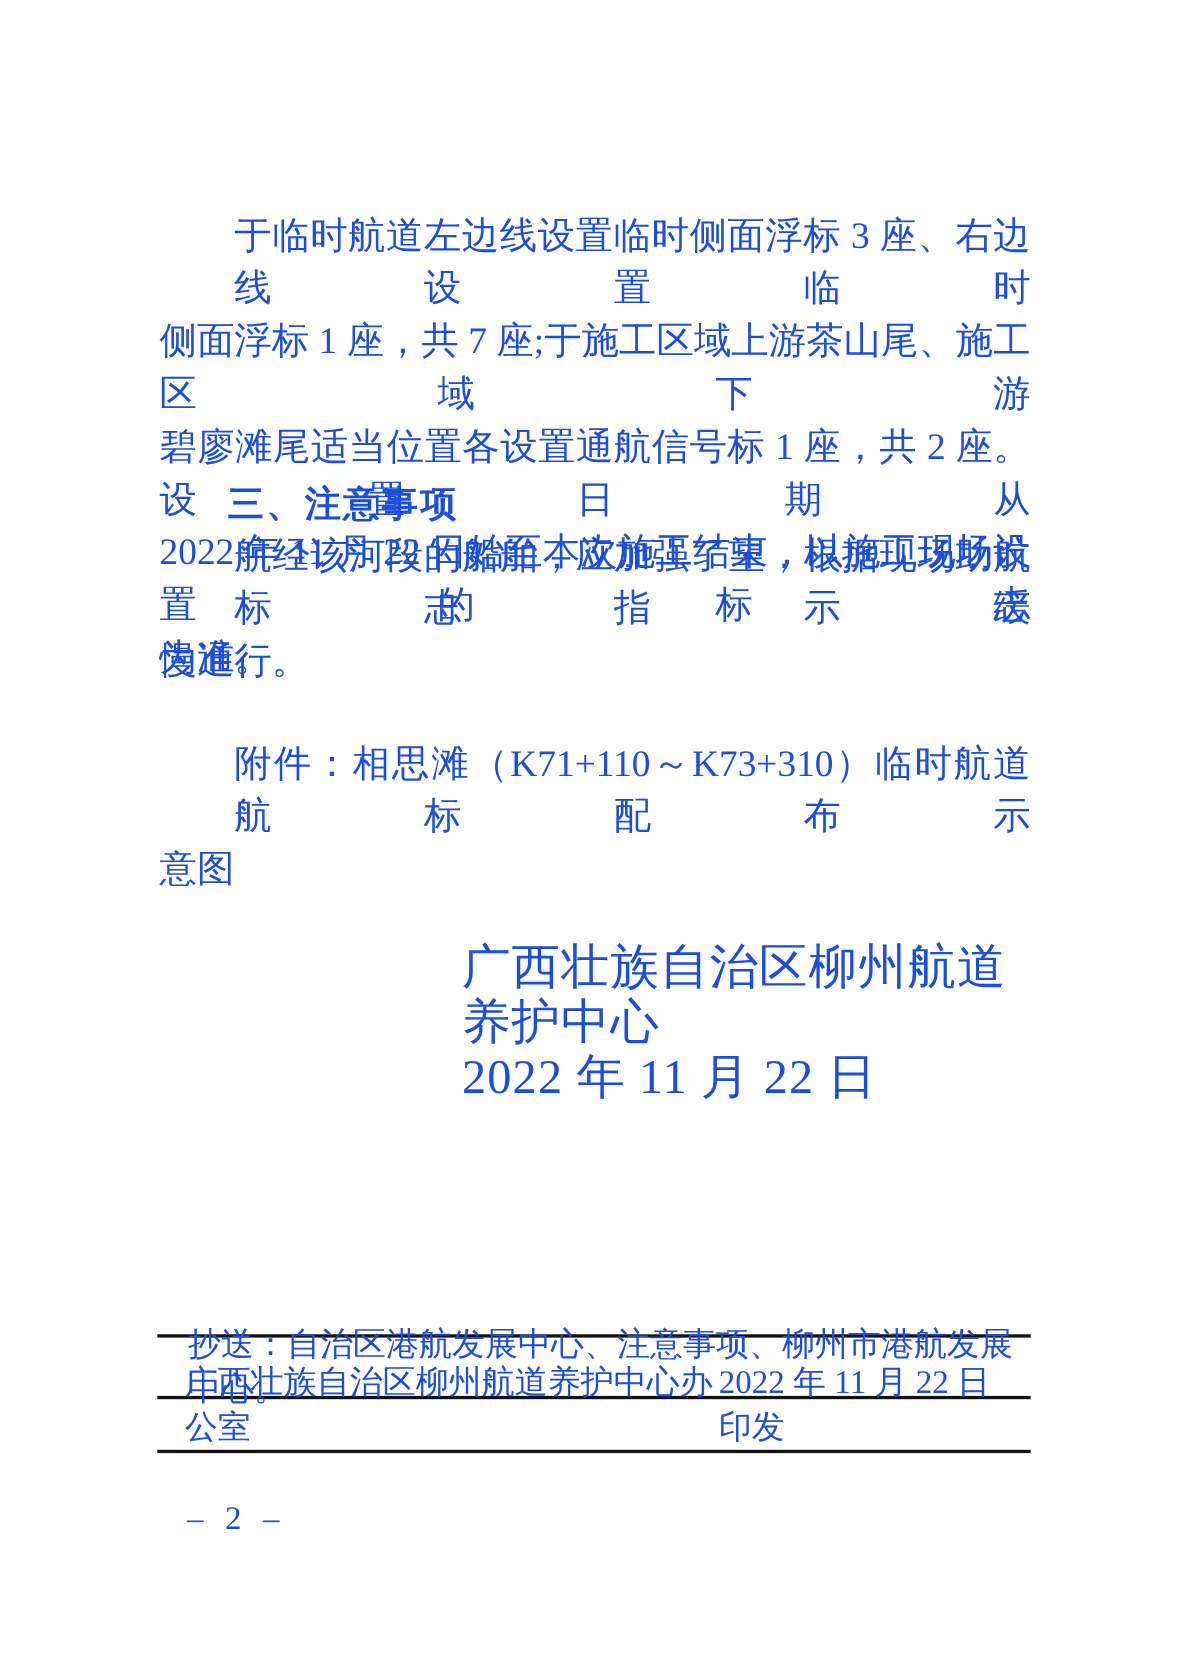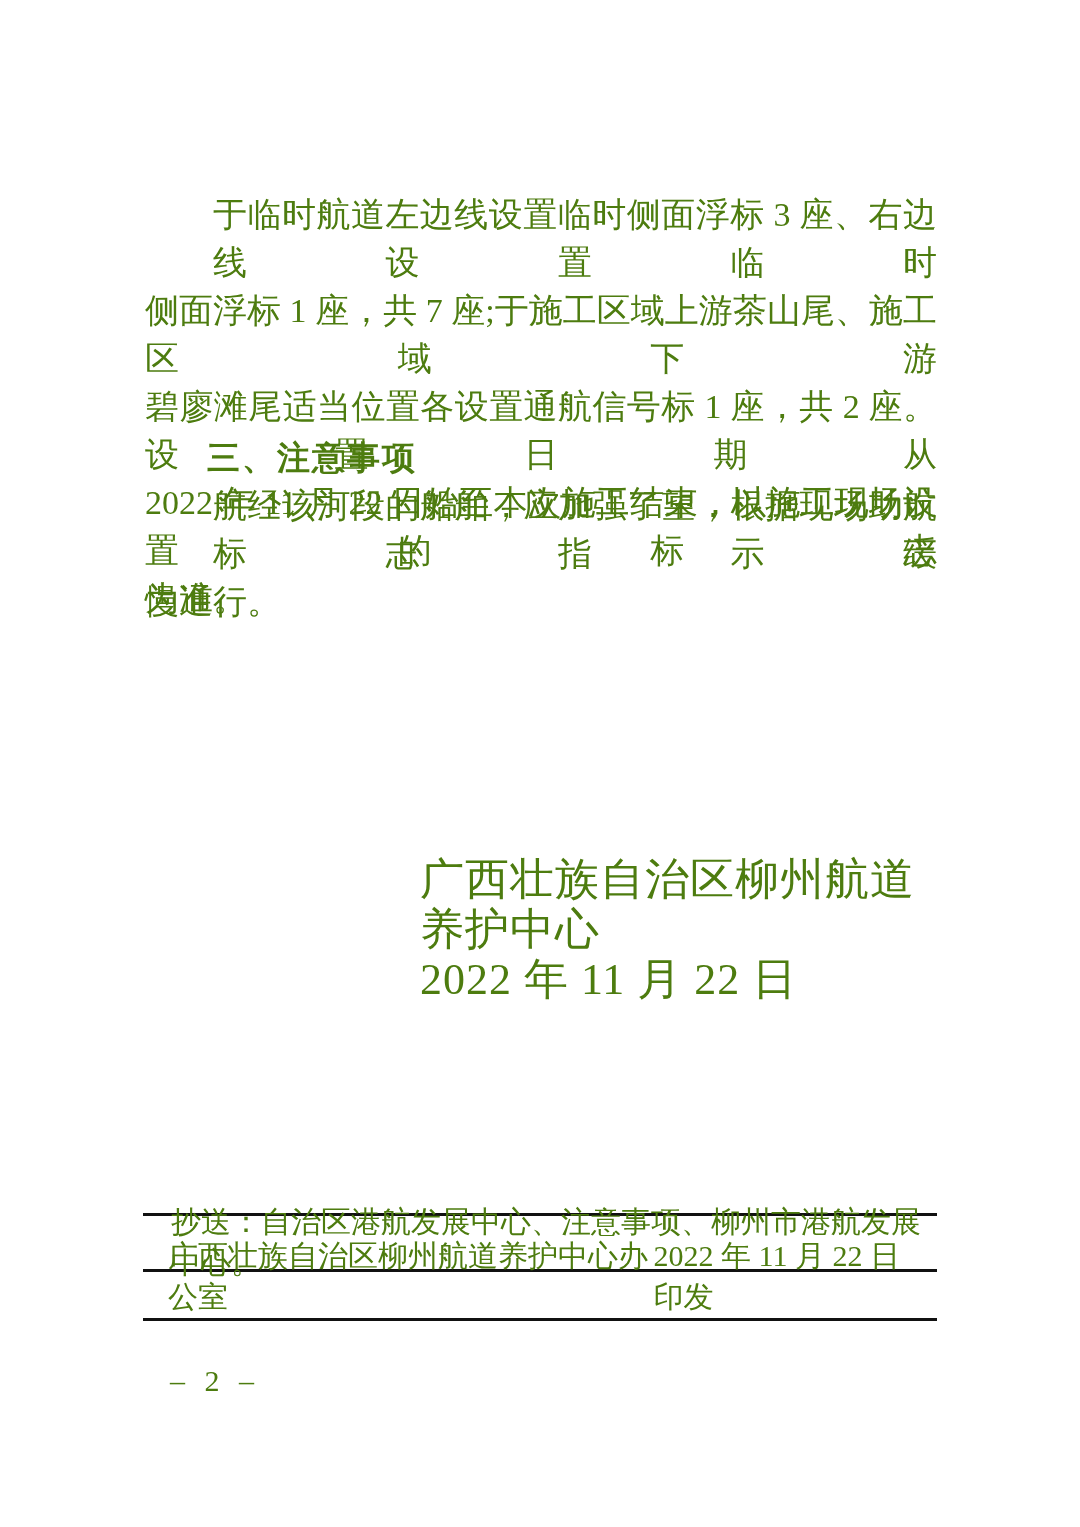--- a/index.html
+++ b/index.html
@@ -5,21 +5,21 @@
   html, body {
     margin: 0;
     padding: 0;
     background: #ffffff;
   }
   .page {
     position: relative;
     width: 1080px;
     height: 1527px;
     background: #ffffff;
-    color: #4d7c0f;
+    color: #1d4ed8;
     font-family: "Liberation Serif", "DejaVu Serif", serif;
     overflow: hidden;
   }
   .body-text {
     position: absolute;
     left: 145px;
     width: 792px;
     font-size: 34px;
     line-height: 48px;
   }
@@ -103,20 +103,24 @@
     <div class="line">为准。</div>
   </div>
 
   <div class="heading">三、注意事项</div>
 
   <div class="body-text para2">
     <div class="line stretch indent">航经该河段的船舶，应加强了望，根据现场助航标志指示缓</div>
     <div class="line">慢通行。</div>
   </div>
 
+  <div class="body-text attach">
+    <div class="line stretch indent">附件：相思滩（K71+110～K73+310）临时航道航标配布示</div>
+    <div class="line">意图</div>
+  </div>
 
   <div class="signature">
     <div class="sig-org">广西壮族自治区柳州航道养护中心</div>
     <div class="sig-date">2022 年 11 月 22 日</div>
   </div>
 
   <div class="footer">
     <div class="footer-row1">
       <span>抄送：自治区港航发展中心、注意事项、柳州市港航发展中心。</span>
     </div>

